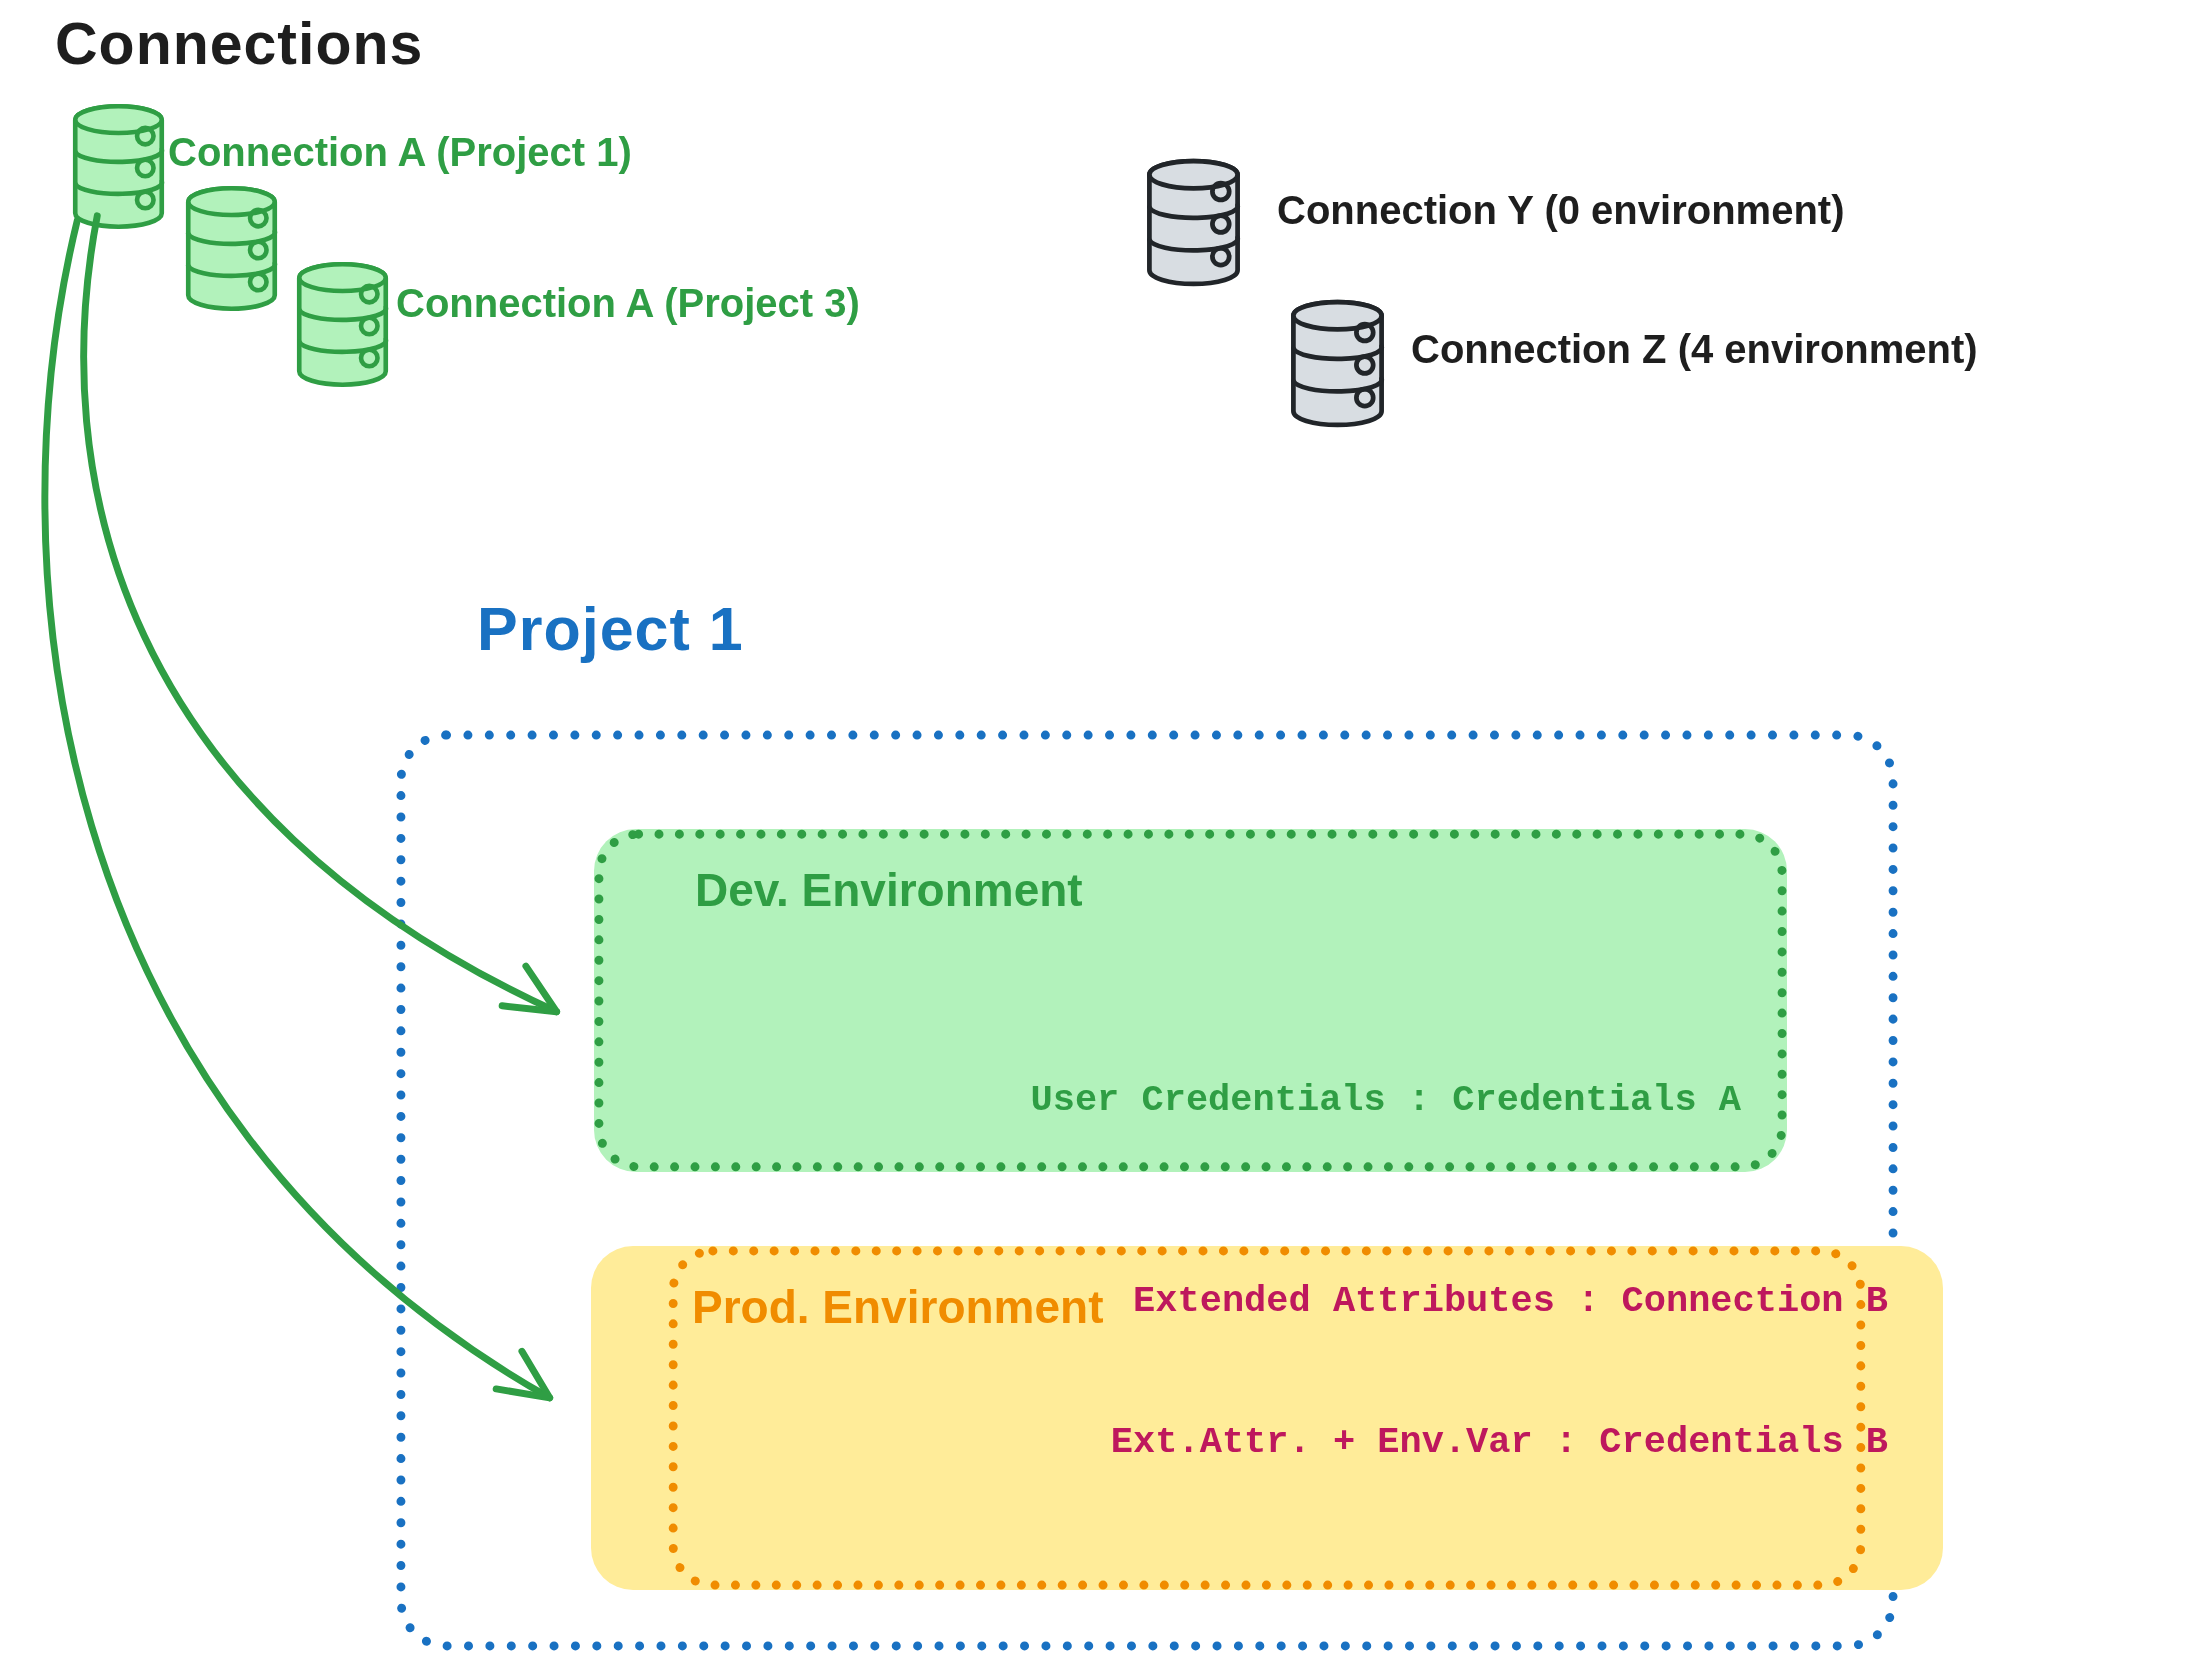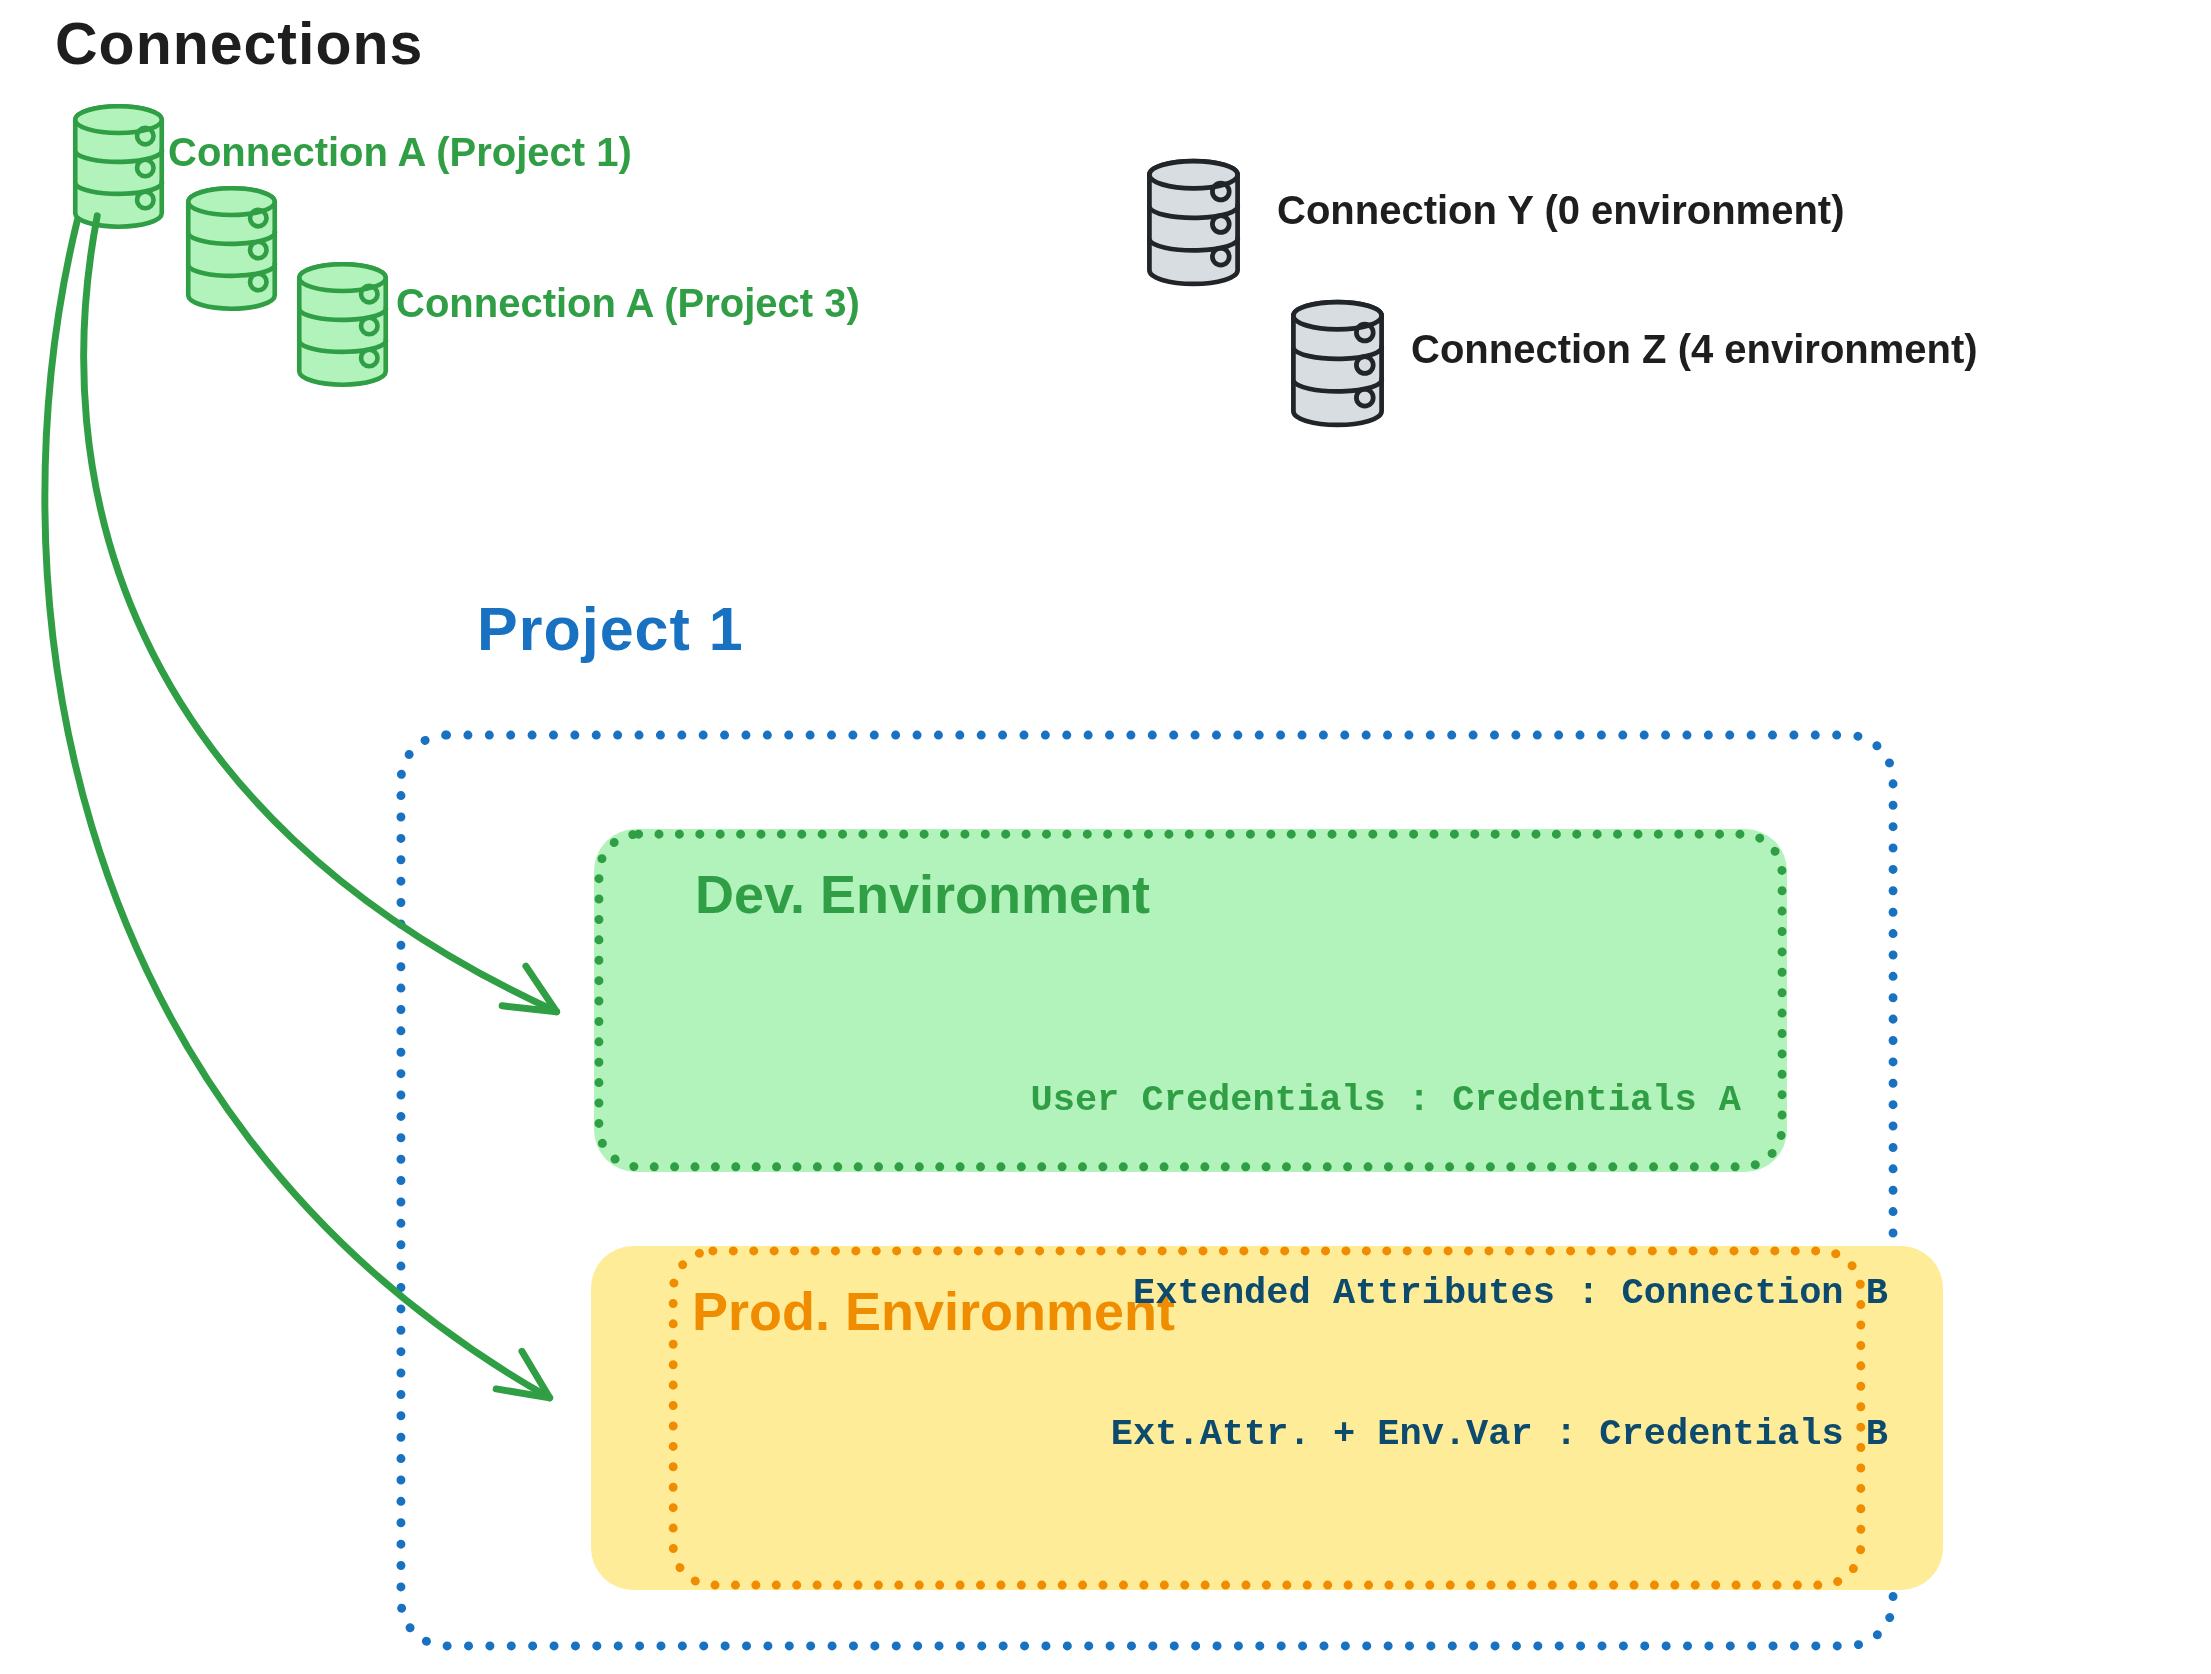--- a/index.html
+++ b/index.html
@@ -18,29 +18,29 @@
   .db-icon{display:block;}
   
   .project-title{left:477px;top:594px;font-size:61px;font-weight:700;color:#1971c2;letter-spacing:1px;}
   
   .box{box-sizing:border-box;}
   .project-box{left:396px;top:730px;width:1502px;height:921px;border-radius:48px;}
   .env-box{border-radius:42px;}
   .dev-box{left:594px;top:829px;width:1193px;height:343px;background:#b2f2bb;}
   .prod-box{left:591px;top:1245px;width:1352px;height:344px;background:#ffec99;}
   .dotted-rect{position:absolute;inset:0;width:100%;height:100%;pointer-events:none;}
-  .env-title{position:absolute;left:101px;top:34px;font-size:54px;font-weight:600;white-space:nowrap;}
+  .env-title{position:absolute;left:101px;top:34px;font-size:46px;font-weight:600;white-space:nowrap;}
   .dev-title{color:#2f9e44;}
   .prod-title{color:#f08c00;}
   .creds{
     position:absolute;font-family:Liberation Mono, monospace;
     font-size:37px;font-weight:600;white-space:pre;line-height:47px;text-align:right;
   }
   .dev-creds{right:46px;bottom:48px;color:#2f9e44;}
-  .prod-creds{right:55px;bottom:38px;color:#0c4a6e;}
+  .prod-creds{right:55px;bottom:30px;color:#be185d;}
   .arrow-layer{left:0;top:0;width:2212px;height:1674px;pointer-events:none;z-index:5;}
 </style>
 </head>
 <body>
 
 <div class="canvas">
 
   <div class="abs diagram-title">Connections</div>
 
   <svg width="0" height="0" style="position:absolute">

